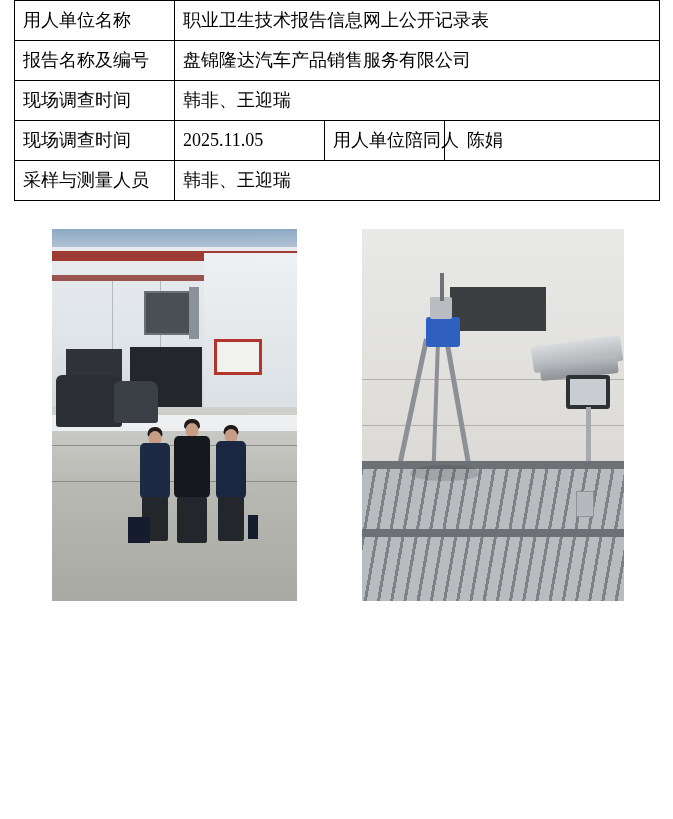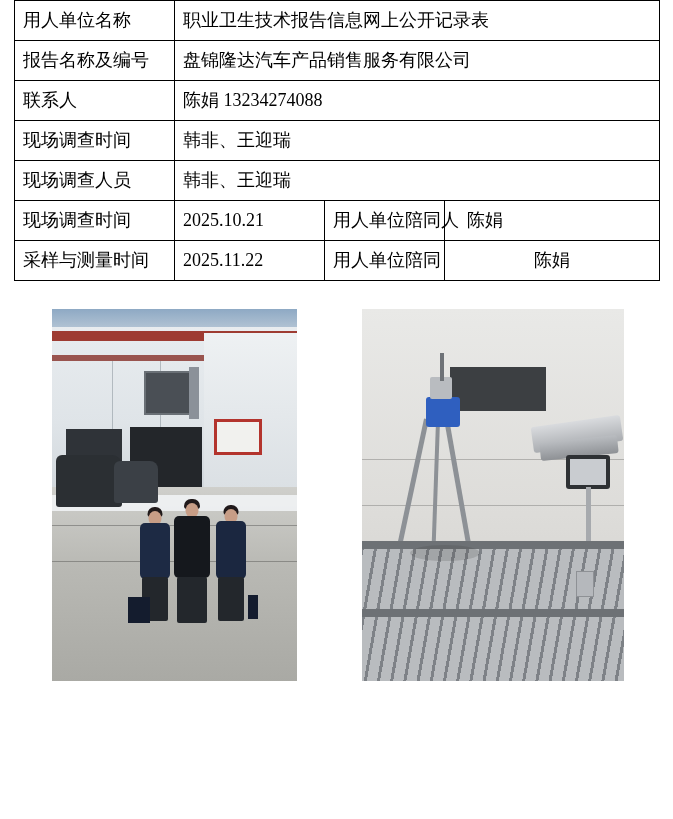--- a/index.html
+++ b/index.html
@@ -284,42 +284,32 @@
     <tbody>
       <tr>
         <td class="label">用人单位名称</td>
         <td class="value" colspan="3">职业卫生技术报告信息网上公开记录表</td>
       </tr>
       <tr>
         <td class="label">报告名称及编号</td>
         <td class="value" colspan="3">盘锦隆达汽车产品销售服务有限公司</td>
       </tr>
       <tr>
-        <td class="label">联系人</td>
-        <td class="value" colspan="3">陈娟  13234274088</td>
-      </tr>
-      <tr>
         <td class="label">现场调查时间</td>
         <td class="value" colspan="3">韩非、王迎瑞</td>
       </tr>
       <tr>
-        <td class="label">现场调查人员</td>
-        <td class="value" colspan="3">韩非、王迎瑞</td>
-      </tr>
-      <tr>
         <td class="label">现场调查时间</td>
-        <td class="date-cell">2025.10.21</td>
+        <td class="date-cell">2025.11.05</td>
         <td class="sublabel">用人单位陪同人</td>
         <td class="subvalue left-pad">陈娟</td>
       </tr>
       <tr>
-        <td class="label">采样与测量时间</td>
-        <td class="date-cell">2025.11.22</td>
-        <td class="sublabel">用人单位陪同</td>
-        <td class="subvalue">陈娟</td>
+        <td class="label">采样与测量人员</td>
+        <td class="value" colspan="3">韩非、王迎瑞</td>
       </tr>
     </tbody>
   </table>
 
   <div class="photo-area">
 
     <div class="photo" id="photo1">
       <div class="p1-sky"></div>
       <div class="p1-wall"></div>
       <div class="p1-redband"></div>

